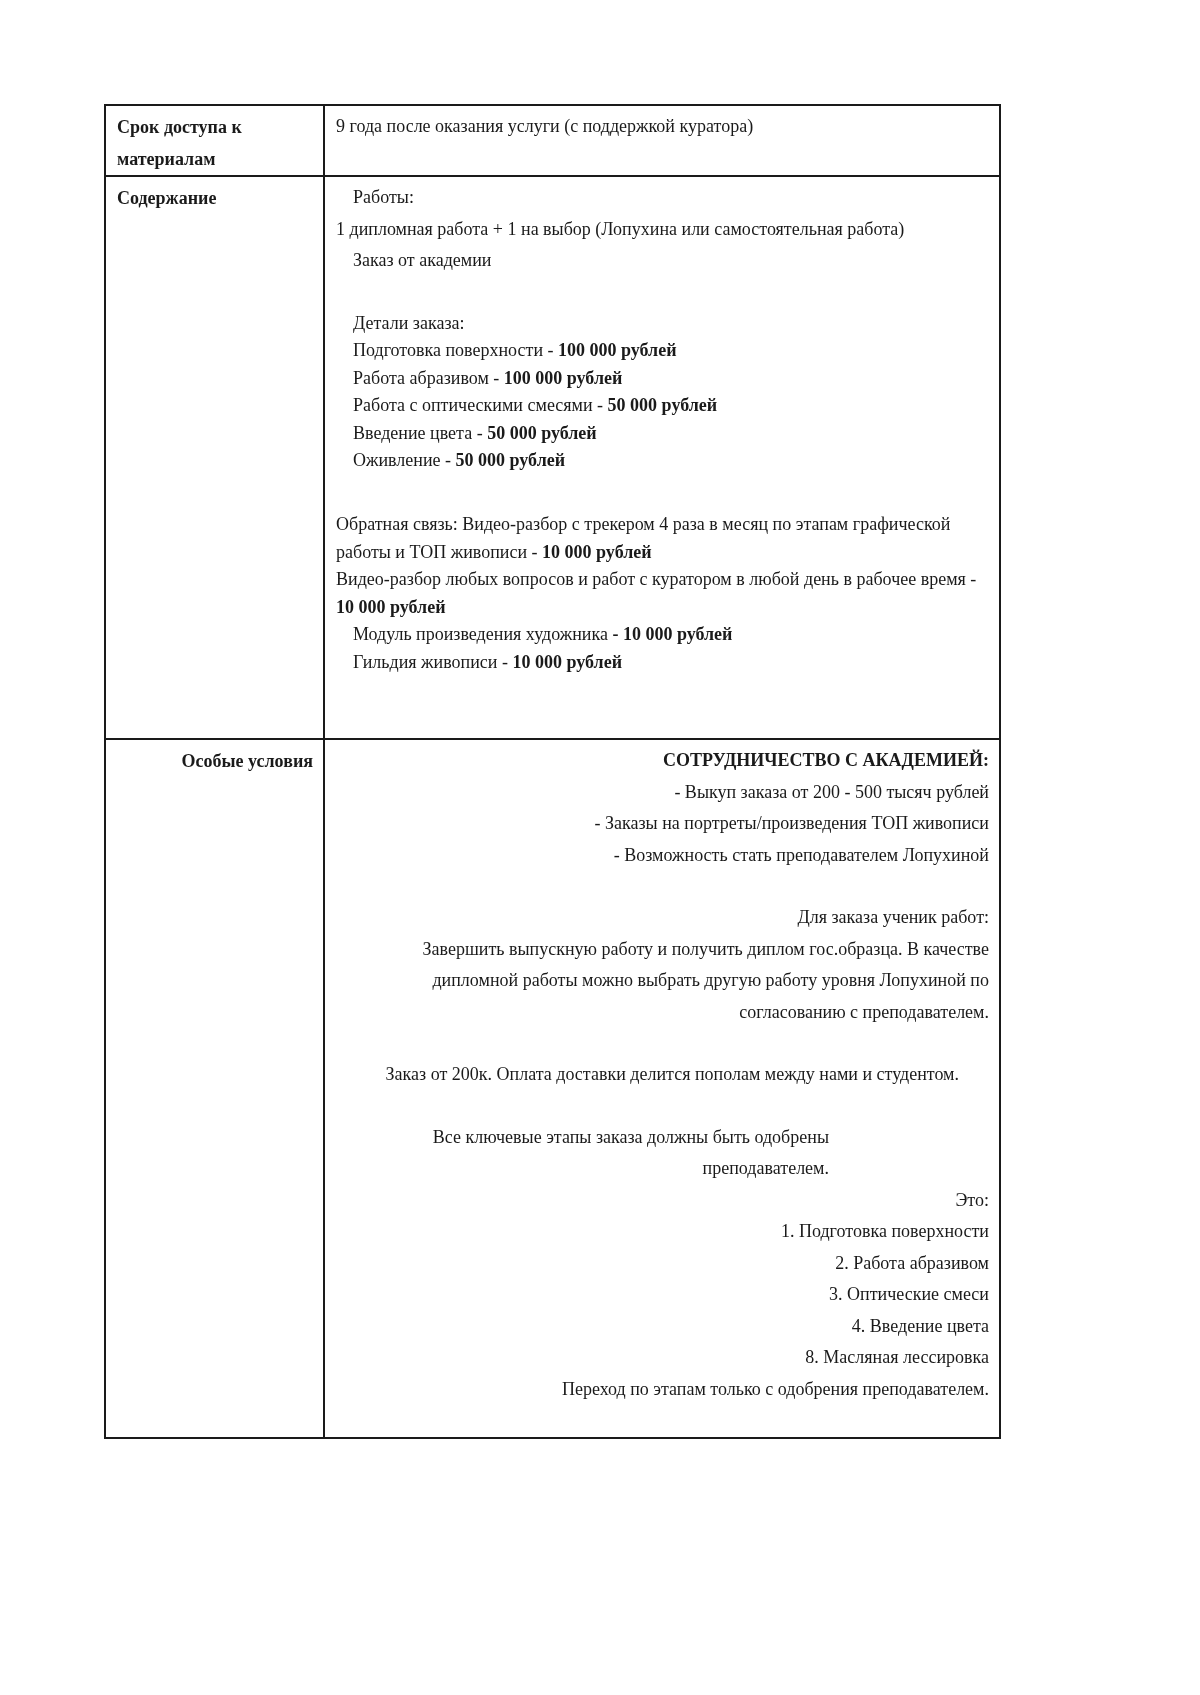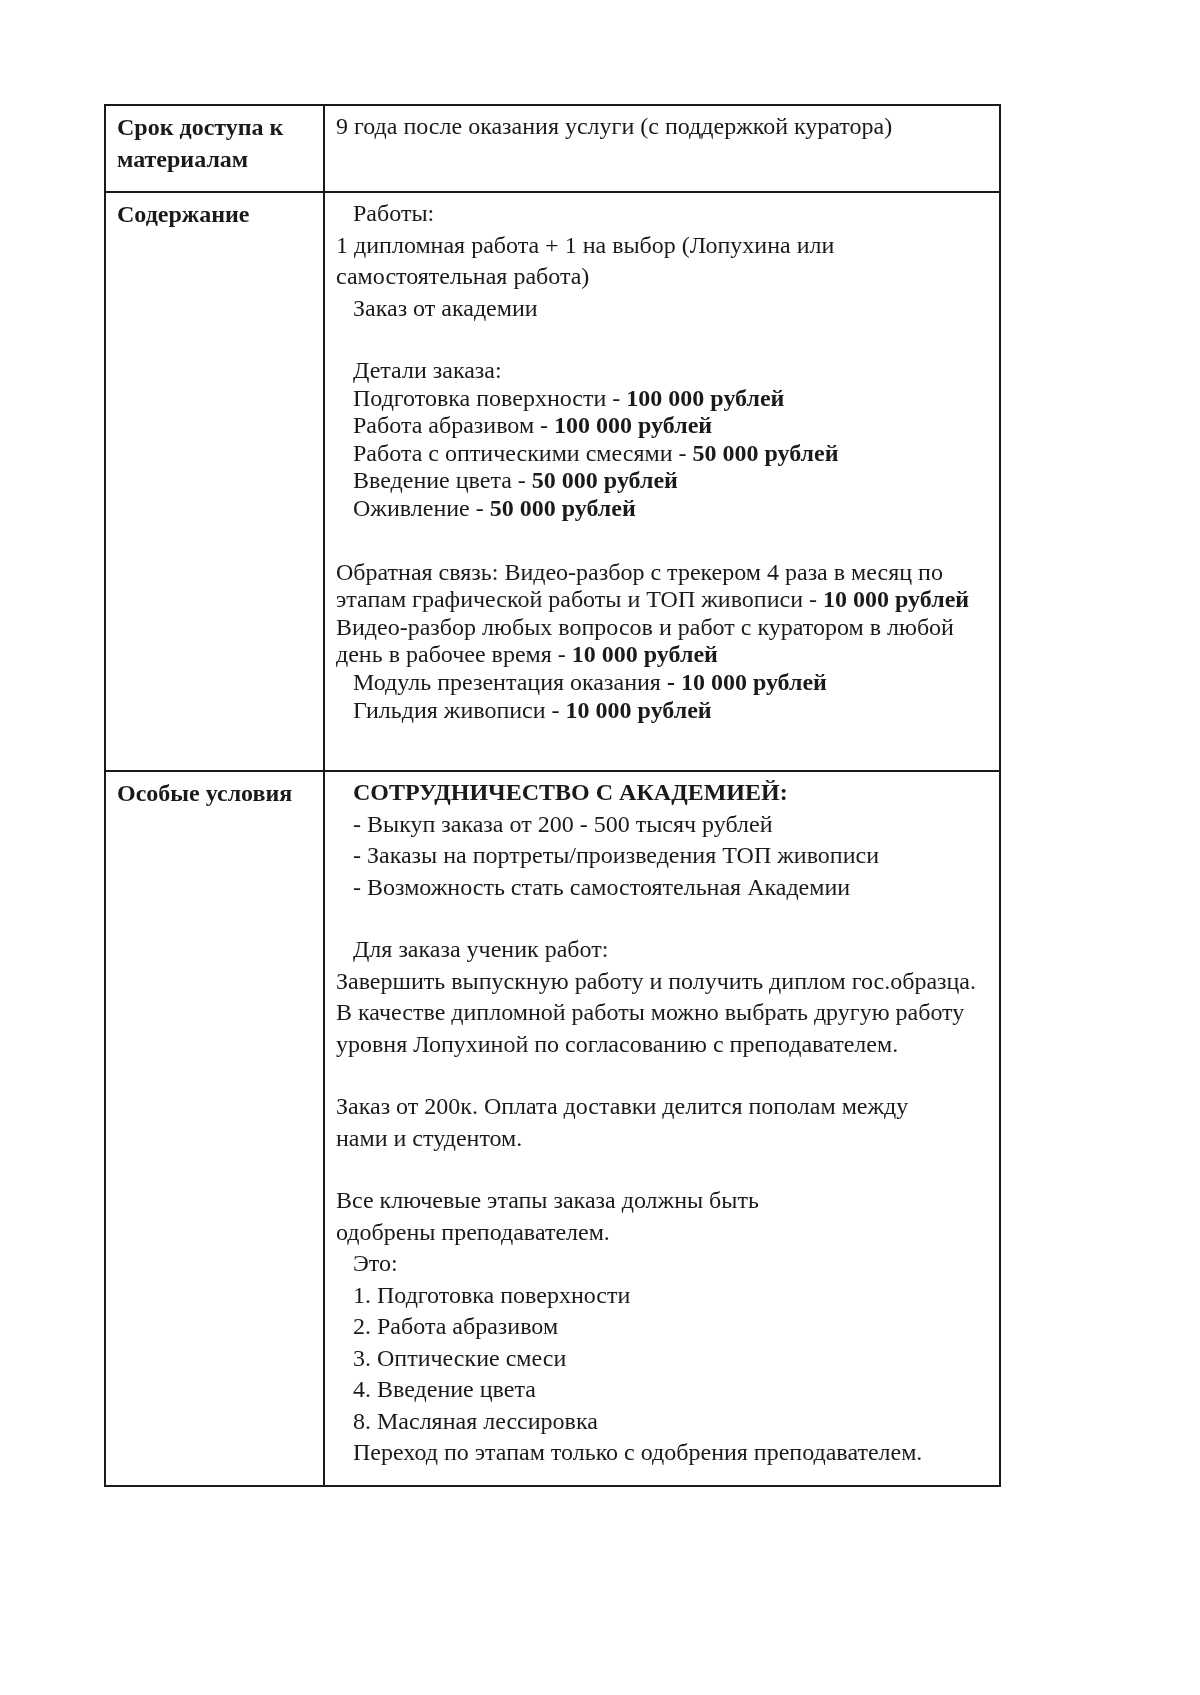--- a/index.html
+++ b/index.html
@@ -4,27 +4,27 @@
 <style>
   html, body { margin: 0; padding: 0; background: #ffffff; }
   body { width: 1200px; height: 1695px; position: relative; font-family: "Liberation Serif", serif; color: #1a1a1a; }
   .page { position: absolute; left: 0; top: 0; width: 1200px; height: 1695px; background: #fff; }
   table.doc-table {
     position: absolute; left: 104px; top: 104px; width: 897px;
     border-collapse: collapse; table-layout: fixed;
   }
   table.doc-table td {
     border: 2px solid #1a1a1a; vertical-align: top;
-    font-size: 24px; padding: 5px 10px 16px 11px;
+    font-size: 18px; padding: 5px 10px 0 11px;
   }
   td.label-cell { width: 196px; font-weight: bold; line-height: 32px; padding-top: 4px; }
   td.value-cell { line-height: 31.5px; }
   .row-access td { height: 59px; }
   .row-content td { height: 556px; }
-  .row-special td { height: 692px; padding-bottom: 2px; }
+  .row-special td { height: 692px; padding-bottom: 2px; text-align: right; }
   .line { display: block; white-space: nowrap; margin-left: 17px; }
   .wrap { display: block; white-space: normal; }
   .gap { display: block; height: 31px; }
   .tight { line-height: 27.6px; }
   b { font-weight: bold; }
   .heading-caps { font-weight: bold; }
 </style>
 </head>
 <body>
 
@@ -56,36 +56,36 @@
           <span class="line"><span>Подготовка поверхности</span><span> - </span><b>100 000 рублей</b></span>
           <span class="line"><span>Работа абразивом</span><span> - </span><b>100 000 рублей</b></span>
           <span class="line"><span>Работа с оптическими смесями</span><span> - </span><b>50 000 рублей</b></span>
           <span class="line"><span>Введение цвета</span><span> - </span><b>50 000 рублей</b></span>
           <span class="line"><span>Оживление</span><span> - </span><b>50 000 рублей</b></span>
         </div>
         <span class="gap" style="height:36px;"></span>
         <div class="tight">
           <span class="wrap"><span>Обратная связь: Видео-разбор с трекером 4 раза в месяц по этапам графической работы и ТОП живописи</span><span> - </span><b>10 000 рублей</b></span>
           <span class="wrap"><span>Видео-разбор любых вопросов и работ с куратором в любой день в рабочее время</span><span> - </span><b>10 000 рублей</b></span>
-          <span class="line"><span>Модуль презентация оказания</span><b> - </b><b>10 000 рублей</b></span>
+          <span class="line"><span>Модуль произведения художника</span><b> - </b><b>10 000 рублей</b></span>
           <span class="line"><span>Гильдия живописи</span><span> - </span><b>10 000 рублей</b></span>
         </div>
       </td>
     </tr>
 
     <tr class="row-special">
       <td class="label-cell">
         <span class="wrap">Особые условия</span>
       </td>
       <td class="value-cell">
         <div>
           <span class="line heading-caps">СОТРУДНИЧЕСТВО С АКАДЕМИЕЙ:</span>
           <span class="line">- Выкуп заказа от 200 - 500 тысяч рублей</span>
           <span class="line">- Заказы на портреты/произведения ТОП живописи</span>
-          <span class="line">- Возможность стать самостоятельная Академии</span>
+          <span class="line">- Возможность стать преподавателем Лопухиной</span>
         </div>
         <span class="gap"></span>
         <div>
           <span class="line">Для заказа ученик работ:</span>
           <span class="wrap">Завершить выпускную работу и получить диплом гос.образца. В качестве дипломной работы можно выбрать другую работу уровня Лопухиной по согласованию с преподавателем.</span>
         </div>
         <span class="gap"></span>
         <div>
           <span class="wrap" style="padding-right:30px;">Заказ от 200к. Оплата доставки делится пополам между нами и студентом.</span>
         </div>

